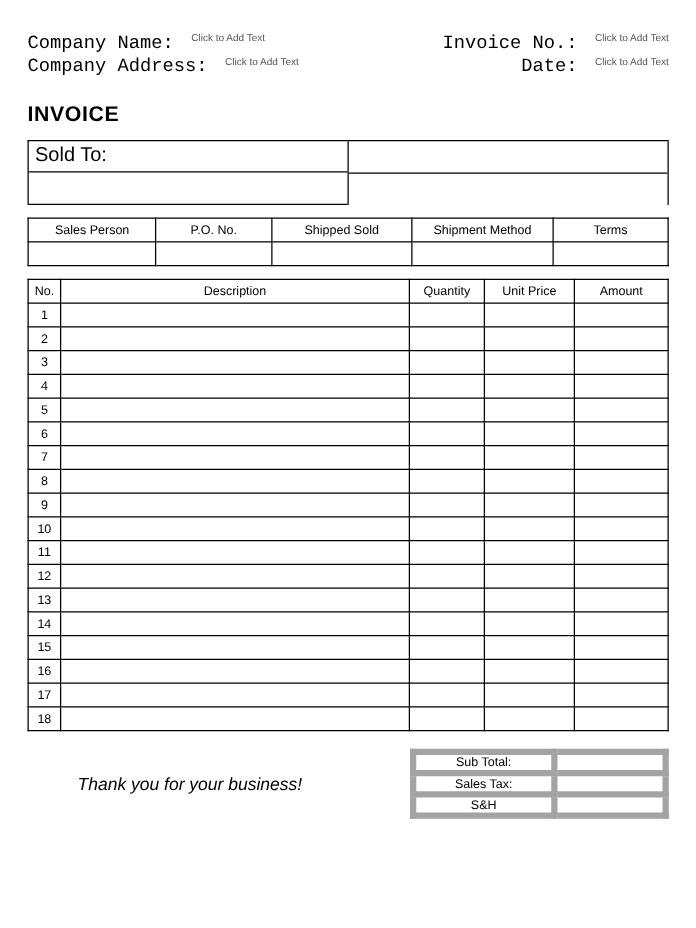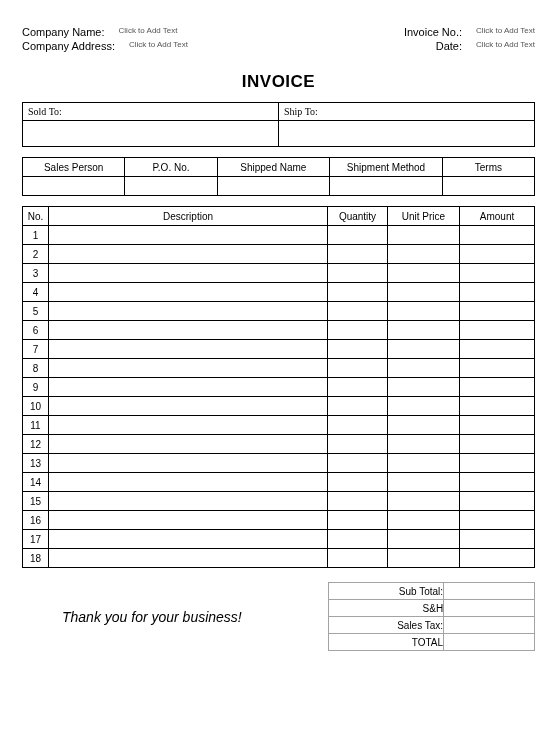--- a/index.html
+++ b/index.html
@@ -7,44 +7,43 @@
     width: 557px;
     height: 742px;
     background: #fff;
     font-family: Arial, sans-serif;
     font-size: 10px;
     color: #000;
     padding: 26px 22px 20px 22px;
   }
   .header-row { display: flex; justify-content: space-between; margin-bottom: 2px; }
   .header-left, .header-right { display: flex; gap: 14px; }
-  .header-label { font-size: 11px; }
+  .header-label { font-size: 15px; font-family: Liberation Mono, monospace; }
   .header-placeholder { font-size: 8px; color: #555; }
   .title {
-    text-align: center;
+    text-align: left;
     font-size: 17px;
     font-weight: bold;
     margin: 20px 0 10px 0;
     letter-spacing: 0.5px;
   }
   .soldship {
     display: flex;
     border-top: 1px solid #000;
     border-left: 1px solid #000;
     margin-bottom: 10px;
   }
   .soldship-box {
     flex: 1;
     border-right: 1px solid #000;
   }
   .soldship-label {
-    font-size: 10px;
+    font-size: 16px;
     padding: 3px 5px;
     border-bottom: 1px solid #000;
-    font-family: Liberation Serif, serif;
   }
   .soldship-content {
     height: 26px;
     border-bottom: 1px solid #000;
   }
   .detail-table, .items-table, .totals-table {
     border-collapse: collapse;
     width: 100%;
   }
   .detail-table th, .detail-table td {
@@ -83,23 +82,23 @@
     font-style: italic;
     font-size: 14px;
     padding-left: 40px;
     text-align: right;
   }
   .totals-table {
     width: 207px;
     border-collapse: collapse;
   }
   .totals-table td {
-    border: 1px solid #a3a3a3;
+    border: 5px solid #a3a3a3;
     font-size: 10px;
-    text-align: right;
+    text-align: center;
     height: 17px;
     margin-left: 32px;
   }
   .totals-table td.tlabel { width: 95px; }
   .totals-table td.tval { width: 75px; }
 </style>
 </head>
 <body>
 
 <div class="header-row">
@@ -124,31 +123,30 @@
 </div>
 
 <div class="title">INVOICE</div>
 
 <div class="soldship">
   <div class="soldship-box">
     <div class="soldship-label">Sold To:</div>
     <div class="soldship-content"></div>
   </div>
   <div class="soldship-box">
-    <div class="soldship-label">Ship To:</div>
     <div class="soldship-content"></div>
   </div>
 </div>
 
 <table class="detail-table">
   <tbody>
       <tr>
     <th>Sales Person</th>
     <th>P.O. No.</th>
-    <th>Shipped Name</th>
+    <th>Shipped Sold</th>
     <th>Shipment Method</th>
     <th>Terms</th>
   </tr>
   <tr>
     <td></td>
     <td></td>
     <td></td>
     <td></td>
     <td></td>
   </tr>
@@ -297,26 +295,22 @@
 
 <div class="footer">
   <div class="thanks">Thank you for your business!</div>
   <table class="totals-table">
     <tbody id="totals-body">
         <tr>
           <td class="tlabel">Sub Total:</td>
           <td class="tval"></td>
         </tr>
         <tr>
-          <td class="tlabel">S&amp;H</td>
-          <td class="tval"></td>
-        </tr>
-        <tr>
           <td class="tlabel">Sales Tax:</td>
           <td class="tval"></td>
         </tr>
         <tr>
-          <td class="tlabel">TOTAL</td>
+          <td class="tlabel">S&amp;H</td>
           <td class="tval"></td>
         </tr>
       </tbody>
   </table>
 </div>
 
 </body></html>

